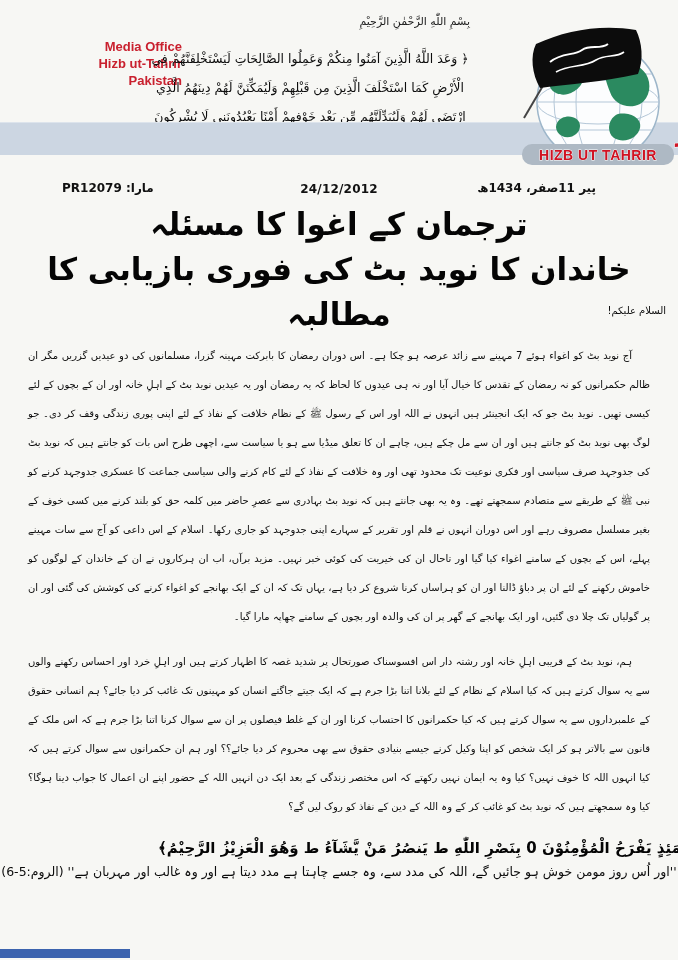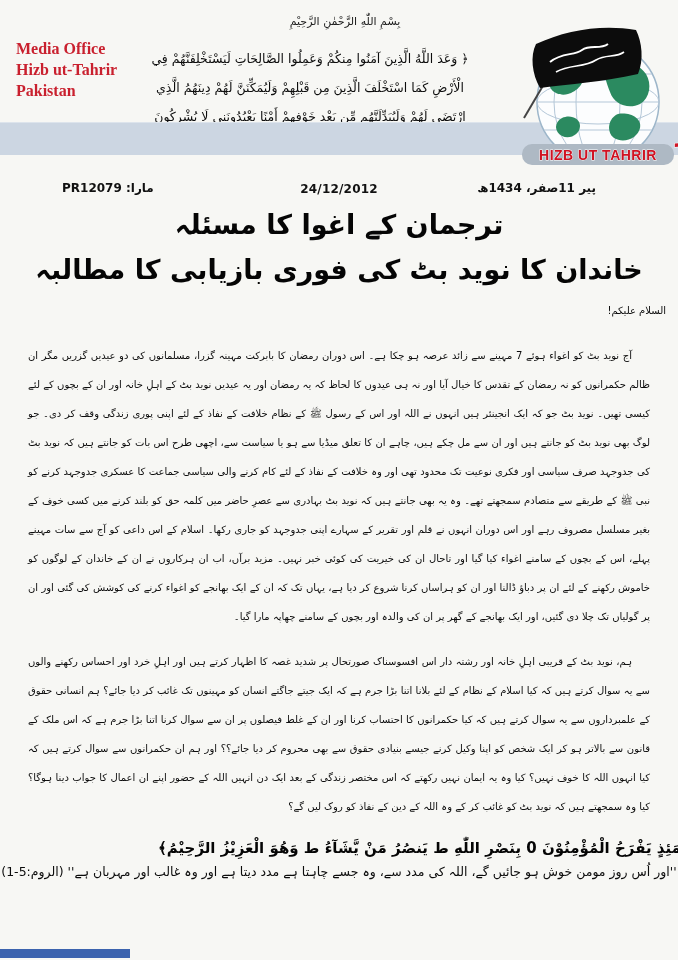--- a/index.html
+++ b/index.html
@@ -1,35 +1,35 @@
 <!DOCTYPE html>
 <html><head>
 <meta charset="utf-8">
 <style>
   html,body{margin:0;padding:0;background:#e9e9e9;}
   #page{position:relative;width:678px;height:960px;margin:0 auto;background:#f7f7f4;overflow:hidden;
         font-family:"DejaVu Sans",sans-serif;color:#111;}
   
-  .office{position:absolute;left:16px;top:38px;width:166px;text-align:left;
-          font-family:Liberation Serif, serif;font-weight:bold;font-size:16px;line-height:1.32;}
-  .bismillah{position:absolute;left:220px;top:15px;width:250px;text-align:center;
+  .office{position:absolute;left:16px;top:38px;width:166px;text-align:right;
+          font-family:Liberation Sans, sans-serif;font-weight:bold;font-size:13px;line-height:1.32;}
+  .bismillah{position:absolute;left:220px;top:15px;width:250px;
              font-size:11px;color:#1a1a1a;direction:rtl;}
   .quran-top{position:absolute;left:150px;top:44px;width:320px;direction:rtl;text-align:center;
              font-size:12.5px;line-height:29px;color:#0d0d0d;}
   .band{position:absolute;left:0;top:122px;width:678px;height:32px;background:#ccd6e2;
         border-top:1px solid #dde4ec;}
   .logo{position:absolute;left:478px;top:22px;width:200px;height:150px;}
   
   .meta-row{position:absolute;left:0;top:181px;width:678px;height:18px;font-size:12px;font-weight:bold;}
   .meta-hijri{position:absolute;right:82px;top:0;direction:rtl;margin-left:22px;}
   .meta-date{position:absolute;left:0;width:678px;text-align:center;top:1px;letter-spacing:.2px;}
   .meta-num{position:absolute;left:62px;top:0;direction:rtl;}
   
   .title{position:absolute;left:0;top:202px;width:678px;text-align:center;direction:rtl;
-         font-weight:bold;font-size:27px;line-height:45px;color:#050505;}
+         font-weight:bold;font-size:31px;line-height:45px;color:#050505;}
   
   .body-text{position:absolute;left:12px;top:296px;width:654px;height:524px;overflow:hidden;
              direction:rtl;text-align:justify;font-size:10px;line-height:29px;color:#0c0c0c;}
   .body-text .greet{text-align:right;}
   .body-text p{margin:16px;text-indent:18px;}
   
   .verse{position:absolute;left:0;top:839px;width:678px;text-align:right;direction:rtl;
          font-weight:bold;font-size:15px;color:#050505;padding-left:36px;}
   .verse-tr{position:absolute;left:0;top:864px;width:678px;text-align:center;direction:rtl;
             font-size:12.5px;color:#0c0c0c;}
@@ -97,16 +97,16 @@
   </div>
 
   <div class="body-text">
     <div class="greet">السلام علیکم!</div>
     <p>آج نوید بٹ کو اغواء ہوئے 7 مہینے سے زائد عرصہ ہو چکا ہے۔ اس دوران رمضان کا بابرکت مہینہ گزرا، مسلمانوں کی دو عیدیں گزریں مگر ان ظالم حکمرانوں کو نہ رمضان کے تقدس کا خیال آیا اور نہ ہی عیدوں کا لحاظ کہ یہ رمضان اور یہ عیدیں نوید بٹ کے اہلِ خانہ اور ان کے بچوں کے لئے کیسی تھیں۔ نوید بٹ جو کہ ایک انجینئر ہیں انہوں نے اللہ اور اس کے رسول ﷺ کے نظام خلافت کے نفاذ کے لئے اپنی پوری زندگی وقف کر دی۔ جو لوگ بھی نوید بٹ کو جانتے ہیں اور ان سے مل چکے ہیں، چاہے ان کا تعلق میڈیا سے ہو یا سیاست سے، اچھی طرح اس بات کو جانتے ہیں کہ نوید بٹ کی جدوجہد صرف سیاسی اور فکری نوعیت تک محدود تھی اور وہ خلافت کے نفاذ کے لئے کام کرنے والی سیاسی جماعت کا عسکری جدوجہد کرنے کو نبی ﷺ کے طریقے سے متصادم سمجھتے تھے۔ وہ یہ بھی جانتے ہیں کہ نوید بٹ بہادری سے عصرِ حاضر میں کلمہ حق کو بلند کرنے میں کسی خوف کے بغیر مسلسل مصروف رہے اور اس دوران انہوں نے قلم اور تقریر کے سہارے اپنی جدوجہد کو جاری رکھا۔ اسلام کے اس داعی کو آج سے سات مہینے پہلے، اس کے بچوں کے سامنے اغواء کیا گیا اور تاحال ان کی خیریت کی کوئی خبر نہیں۔ مزید برآں، اب ان ہرکاروں نے ان کے خاندان کے لوگوں کو خاموش رکھنے کے لئے ان پر دباؤ ڈالنا اور ان کو ہراساں کرنا شروع کر دیا ہے، یہاں تک کہ ان کے ایک بھانجے کو اغواء کرنے کی کوشش کی گئی اور ان پر گولیاں تک چلا دی گئیں، اور ایک بھانجے کے گھر پر ان کی والدہ اور بچوں کے سامنے چھاپہ مارا گیا۔</p>
     <p>ہم، نوید بٹ کے قریبی اہلِ خانہ اور رشتہ دار اس افسوسناک صورتحال پر شدید غصہ کا اظہار کرتے ہیں اور اہلِ خرد اور احساس رکھنے والوں سے یہ سوال کرتے ہیں کہ کیا اسلام کے نظام کے لئے بلانا اتنا بڑا جرم ہے کہ ایک جیتے جاگتے انسان کو مہینوں تک غائب کر دیا جائے؟ ہم انسانی حقوق کے علمبرداروں سے یہ سوال کرتے ہیں کہ کیا حکمرانوں کا احتساب کرنا اور ان کے غلط فیصلوں پر ان سے سوال کرنا اتنا بڑا جرم ہے کہ اس ملک کے قانون سے بالاتر ہو کر ایک شخص کو اپنا وکیل کرنے جیسے بنیادی حقوق سے بھی محروم کر دیا جائے؟؟ اور ہم ان حکمرانوں سے سوال کرتے ہیں کہ کیا انہوں اللہ کا خوف نہیں؟ کیا وہ یہ ایمان نہیں رکھتے کہ اس مختصر زندگی کے بعد ایک دن انہیں اللہ کے حضور اپنے ان اعمال کا جواب دینا ہوگا؟ کیا وہ سمجھتے ہیں کہ نوید بٹ کو غائب کر کے وہ اللہ کے دین کے نفاذ کو روک لیں گے؟</p>
 
   </div>
 
   <div class="verse">﴿وَيَوْمَئِذٍ يَفْرَحُ الْمُؤْمِنُوْنَ 0 بِنَصْرِ اللّٰهِ ط يَنصُرُ مَنْ يَّشَآءُ ط وَهُوَ الْعَزِيْزُ الرَّحِيْمُ﴾</div>
-  <div class="verse-tr">''اور اُس روز مومن خوش ہو جائیں گے، اللہ کی مدد سے، وہ جسے چاہتا ہے مدد دیتا ہے اور وہ غالب اور مہربان ہے'' (الروم:5-1)</div>
+  <div class="verse-tr">''اور اُس روز مومن خوش ہو جائیں گے، اللہ کی مدد سے، وہ جسے چاہتا ہے مدد دیتا ہے اور وہ غالب اور مہربان ہے'' (الروم:5-6)</div>
 
   <div class="bottom-bar" style="background: rgb(60, 99, 174);"></div>
 </div>
 
 </body></html>

